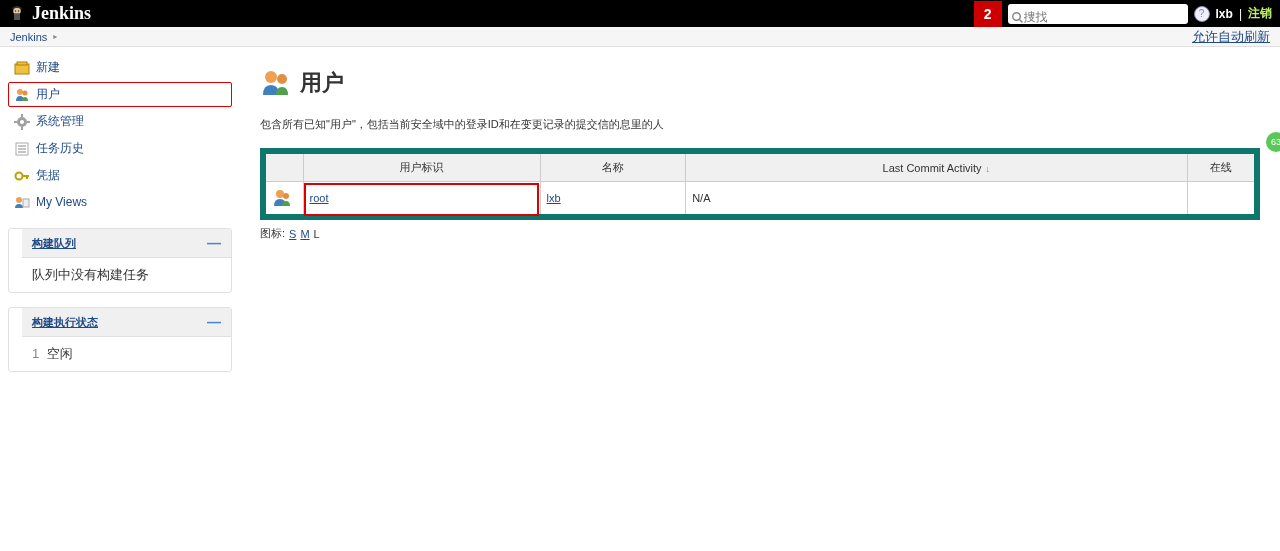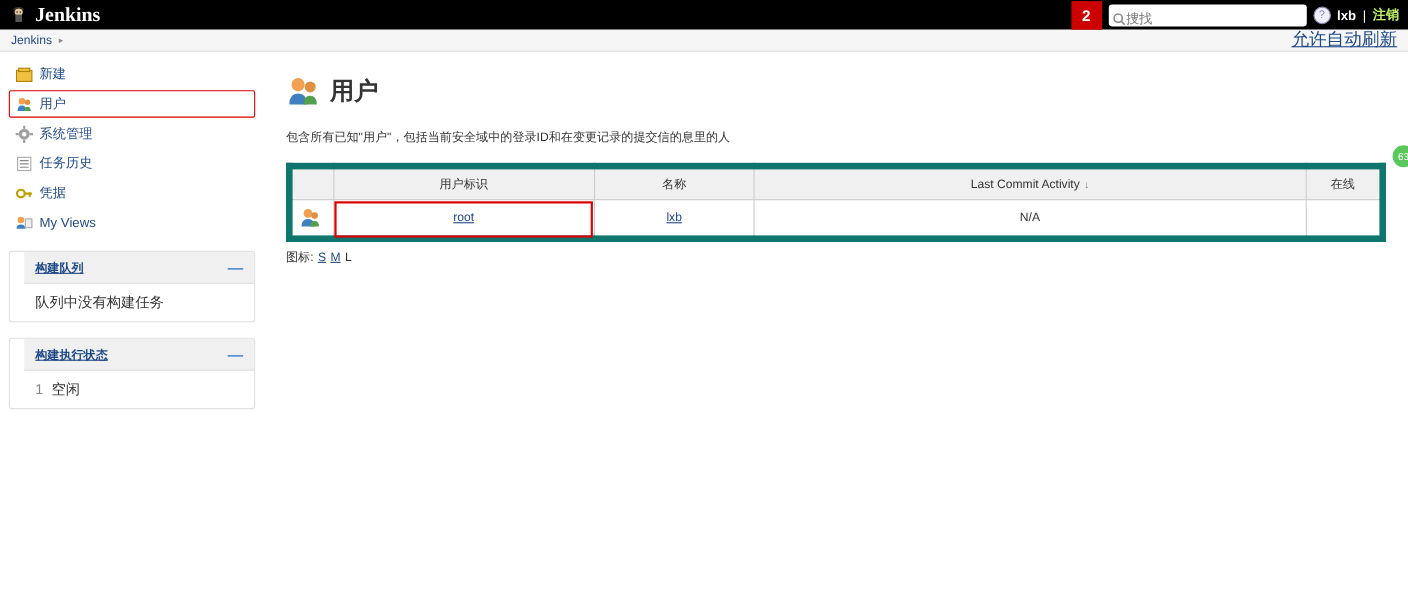--- a/index.html
+++ b/index.html
@@ -17,21 +17,21 @@
 .help-icon { width: 16px; height: 16px; border-radius: 50%; border: 1px solid #88a; color: #88a; font-size: 10px; display: flex; align-items: center; justify-content: center; background: #eef; cursor: pointer; }
 .user-link { color: #fff; font-weight: bold; text-decoration: none; font-size: 12px; }
 .sep { color: #fff; }
 .logout-link { color: #bef264; font-weight: bold; text-decoration: none; font-size: 12px; }
 
 
 .breadcrumb-bar { background: #f6f6f6; border-bottom: 1px solid #e0e0e0; height: 20px; padding: 2px 10px; display: flex; align-items: center; justify-content: space-between; font-size: 11px; }
 .breadcrumb-left { display: flex; align-items: center; gap: 6px; }
 .breadcrumb-link { color: #204a87; text-decoration: none; }
 .breadcrumb-arrow { color: #888; font-size: 8px; }
-.auto-refresh { color: #204a87; text-decoration: underline; font-size: 16px; text-align: center; }
+.auto-refresh { color: #204a87; text-decoration: underline; font-size: 13px; text-align: center; }
 
 
 .main { display: flex; }
 .sidebar { width: 240px; padding: 8px; }
 .content { flex: 1; padding: 10px 20px; }
 
 
 .tasks { list-style: none; }
 .task { display: flex; align-items: center; gap: 6px; padding: 4px 6px; margin-bottom: 2px; cursor: pointer; }
 .task.highlighted { border: 1px solid #dc0000; border-radius: 2px; padding: 3px 5px; }
@@ -49,21 +49,21 @@
 
 
 .page-heading { display: flex; align-items: center; gap: 8px; margin-top: 10px; }
 .page-heading .big-icon { width: 32px; height: 32px; }
 .page-heading h1 { font-size: 22px; font-weight: bold; }
 .description { margin-top: 18px; color: #333; font-size: 11px; }
 
 
 .user-table { width: 100%; margin-top: 16px; border-collapse: collapse; border: 6px solid #0f766e; }
 .user-table th { background: #f0f0f0; border: 1px solid #ccc; padding: 6px; font-size: 11px; font-weight: normal; text-align: center; }
-.user-table td { border: 1px solid #ccc; padding: 6px; font-size: 11px; text-align: center; }
+.user-table td { border: 1px solid #ccc; padding: 6px; font-size: 11px; text-align: left; }
 .user-table td.link-cell a { color: #204a87; text-decoration: underline; }
 .user-table td.icon-cell { width: 40px; text-align: center; }
 .user-table td.icon-cell svg { width: 20px; height: 20px; }
 .sort-indicator { color: #777; font-size: 9px; margin-left: 4px; }
 .highlight-cell { outline: 2px solid #dc0000; outline-offset: -3px; }
 
 
 .icon-legend { margin-top: 6px; font-size: 11px; display: flex; align-items: center; gap: 4px; }
 .icon-legend a { color: #204a87; text-decoration: underline; }
 

